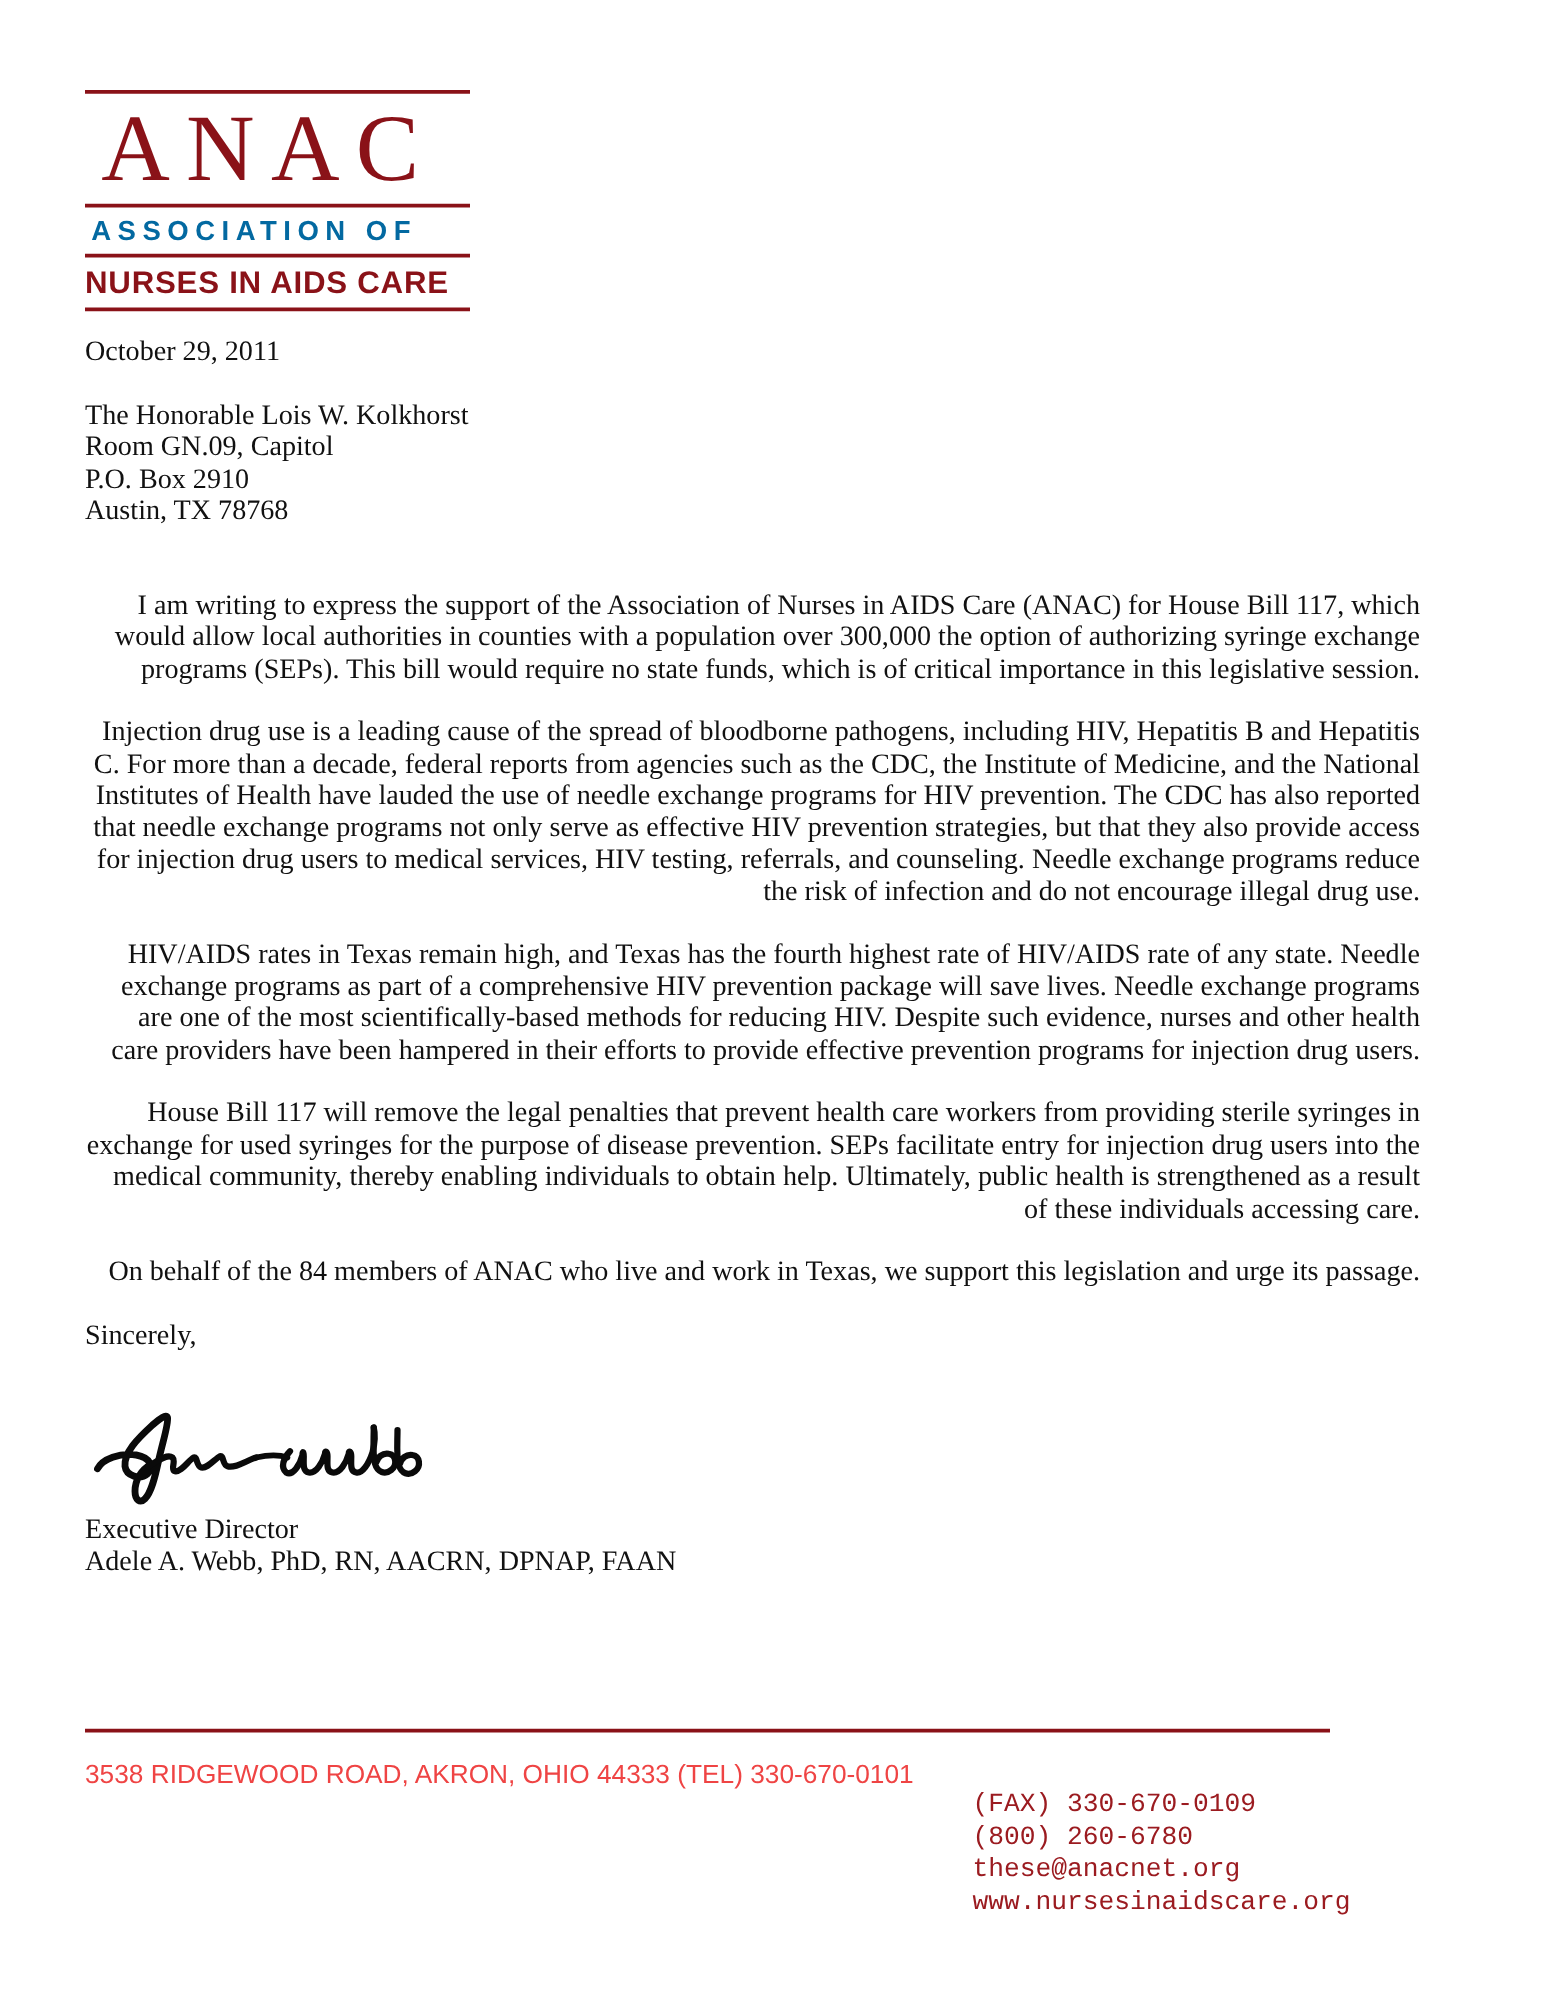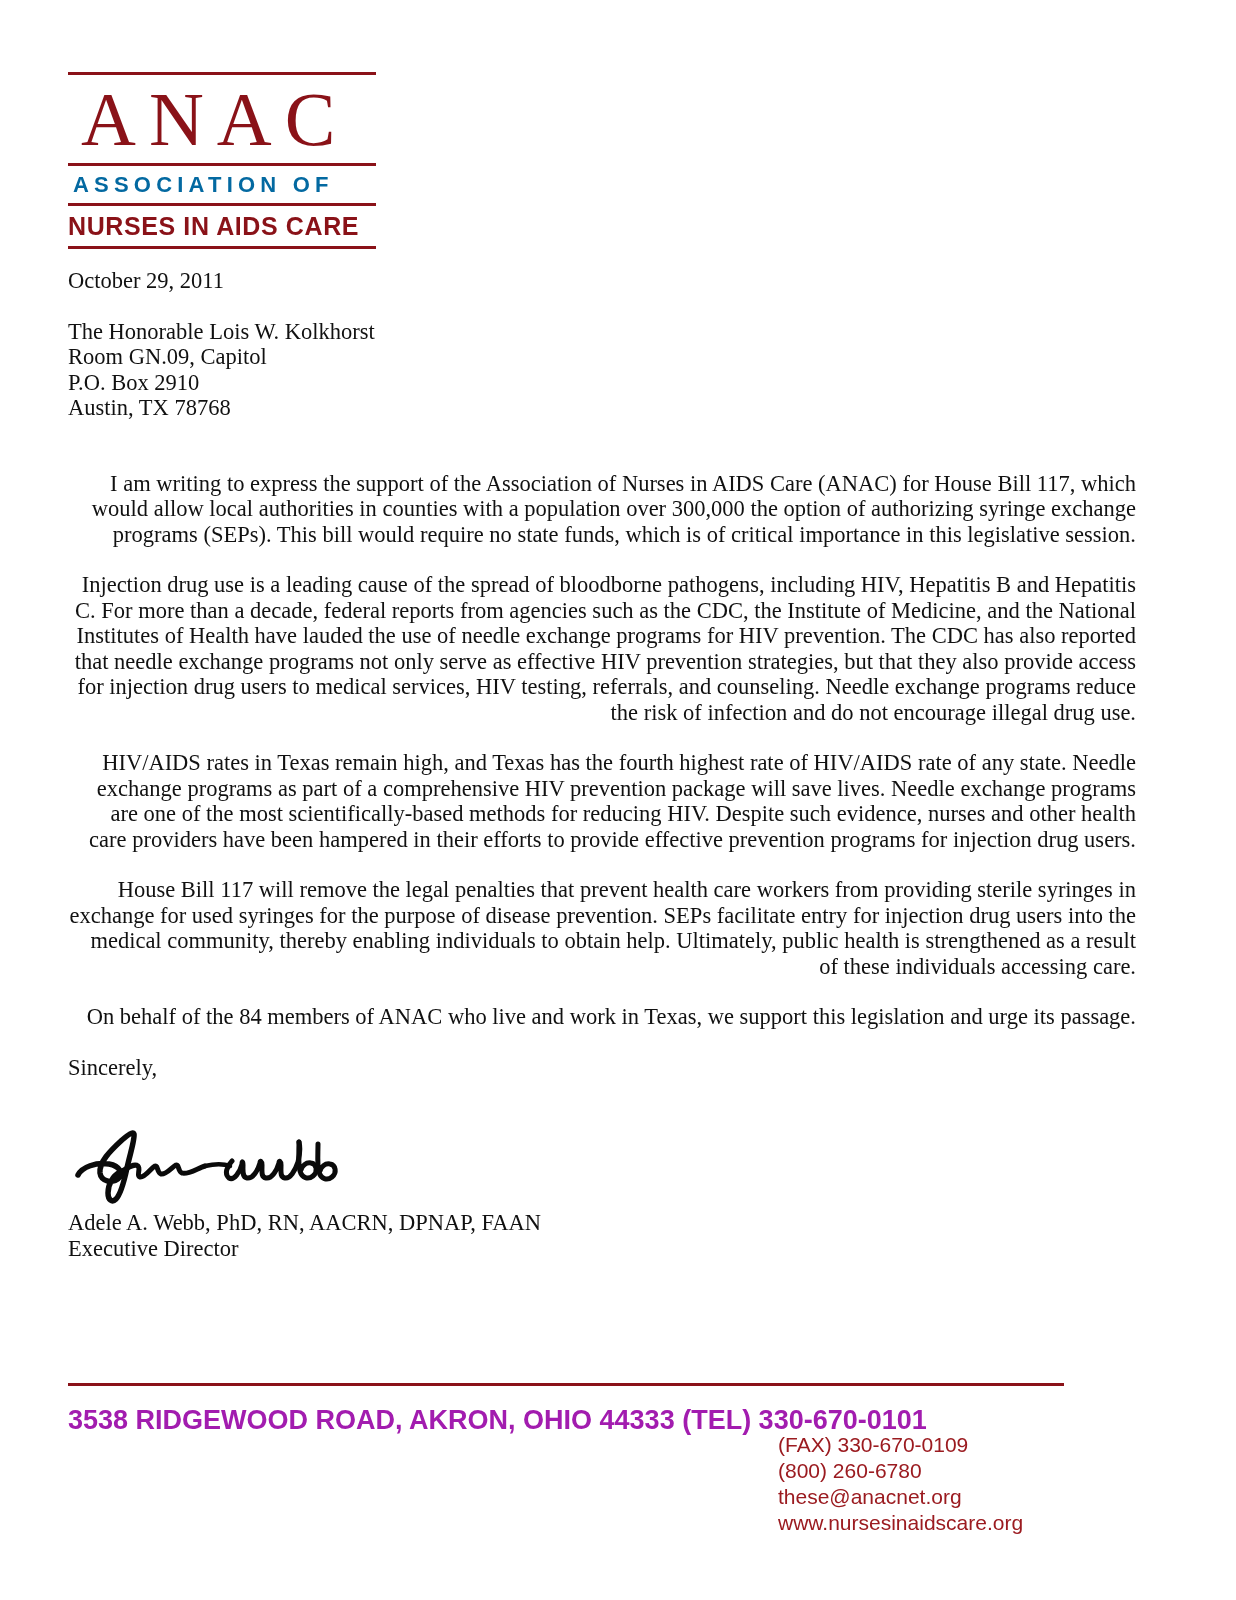--- a/index.html
+++ b/index.html
@@ -105,37 +105,36 @@
     top: 1383px;
     width: 996px;
     height: 3px;
     background: #8a1218;
   }
   #footer-address {
     position: absolute;
     left: 68px;
     top: 1407px;
     font-family: "Liberation Sans", "DejaVu Sans", sans-serif;
-    font-size: 27px;
+    font-size: 21px;
     line-height: 26px;
-    color: #a21caf;
-    white-space: nowrap;
-    font-weight: bold;
+    color: #ef4444;
+    white-space: nowrap;
   }
   #footer-contact {
     position: absolute;
     left: 778px;
     top: 1432px;
     font-family: "Liberation Sans", "DejaVu Sans", sans-serif;
     font-size: 21px;
     line-height: 26px;
     color: #9b1b20;
     white-space: nowrap;
   }
-  #footer-contact div { white-space: nowrap; }
+  #footer-contact div { white-space: nowrap; font-family: Liberation Mono, monospace; }
 </style>
 </head>
 <body>
 
 <div id="letterhead">
   <div class="rule-logo"></div>
   <div class="logo-anac">ANAC</div>
   <div class="rule-logo thin"></div>
   <div class="logo-line2">ASSOCIATION OF</div>
   <div class="rule-logo thin"></div>
@@ -170,22 +169,22 @@
   <p class="para">House Bill 117 will remove the legal penalties that prevent health care workers from providing sterile syringes in exchange for used syringes for the purpose of disease prevention.  SEPs facilitate entry for injection drug users into the medical community, thereby enabling individuals to obtain help.  Ultimately, public health is strengthened as a result of these individuals accessing care.</p>
 
   <div class="gap-par"></div>
   <p class="para">On behalf of the 84 members of ANAC who live and work in Texas, we support this legislation and urge its passage.</p>
 
   <div class="gap-par"></div>
   <div class="closing">Sincerely,</div>
 
   <div style="height:130px"></div>
 
+  <div class="sig-line">Executive Director</div>
   <div class="sig-line">Adele A. Webb, PhD, RN, AACRN, DPNAP, FAAN</div>
-  <div class="sig-line">Executive Director</div>
 </div>
 
 <div id="signature">
   <svg width="280" height="90" viewBox="0 0 280 90" xmlns="http://www.w3.org/2000/svg" aria-label="signature">
     <g fill="none" stroke="#0a0a0a" stroke-linecap="round" stroke-linejoin="round">
       <path d="M6 57 C10 49, 24 44, 37 46 C48 48, 52 56, 46 61 C40 66, 29 63, 28 55 C27 44, 38 33, 50 22 C56 17, 61 13, 62 16 C63 21, 58 36, 55 50 C52 64, 49 76, 44 81 C40 85, 36 82, 36 75 C36 66, 41 58, 48 54" stroke-width="5.5"></path>
       <path d="M47 55 C55 50, 62 45, 66 48 C69 51, 64 58, 68 59 C73 60, 79 50, 83 48 C86 47, 85 55, 89 56 C94 57, 100 49, 104 47 C107 46, 106 54, 110 55 C116 57, 126 50, 133 48" stroke-width="5"></path>
       <path d="M133 48 C142 46, 152 46, 158 48" stroke-width="4.5"></path>
       <path d="M160 43 C155 48, 152 56, 157 60 C162 63, 168 54, 170 46 C170 43, 171 43, 171 47 C171 53, 170 59, 175 60 C181 61, 186 52, 188 45 C188 42, 190 43, 190 47 C190 54, 189 59, 194 60 C200 61, 205 52, 207 45 C207 42, 209 43, 209 47 C209 54, 208 59, 213 60 C218 61, 223 53, 226 44 C228 36, 228 28, 227 24" stroke-width="5"></path>
       <path d="M227 24 C227 34, 226 46, 228 53 C230 60, 236 62, 241 58 C246 54, 245 46, 239 45 C234 44, 230 48, 229 52" stroke-width="5"></path>

